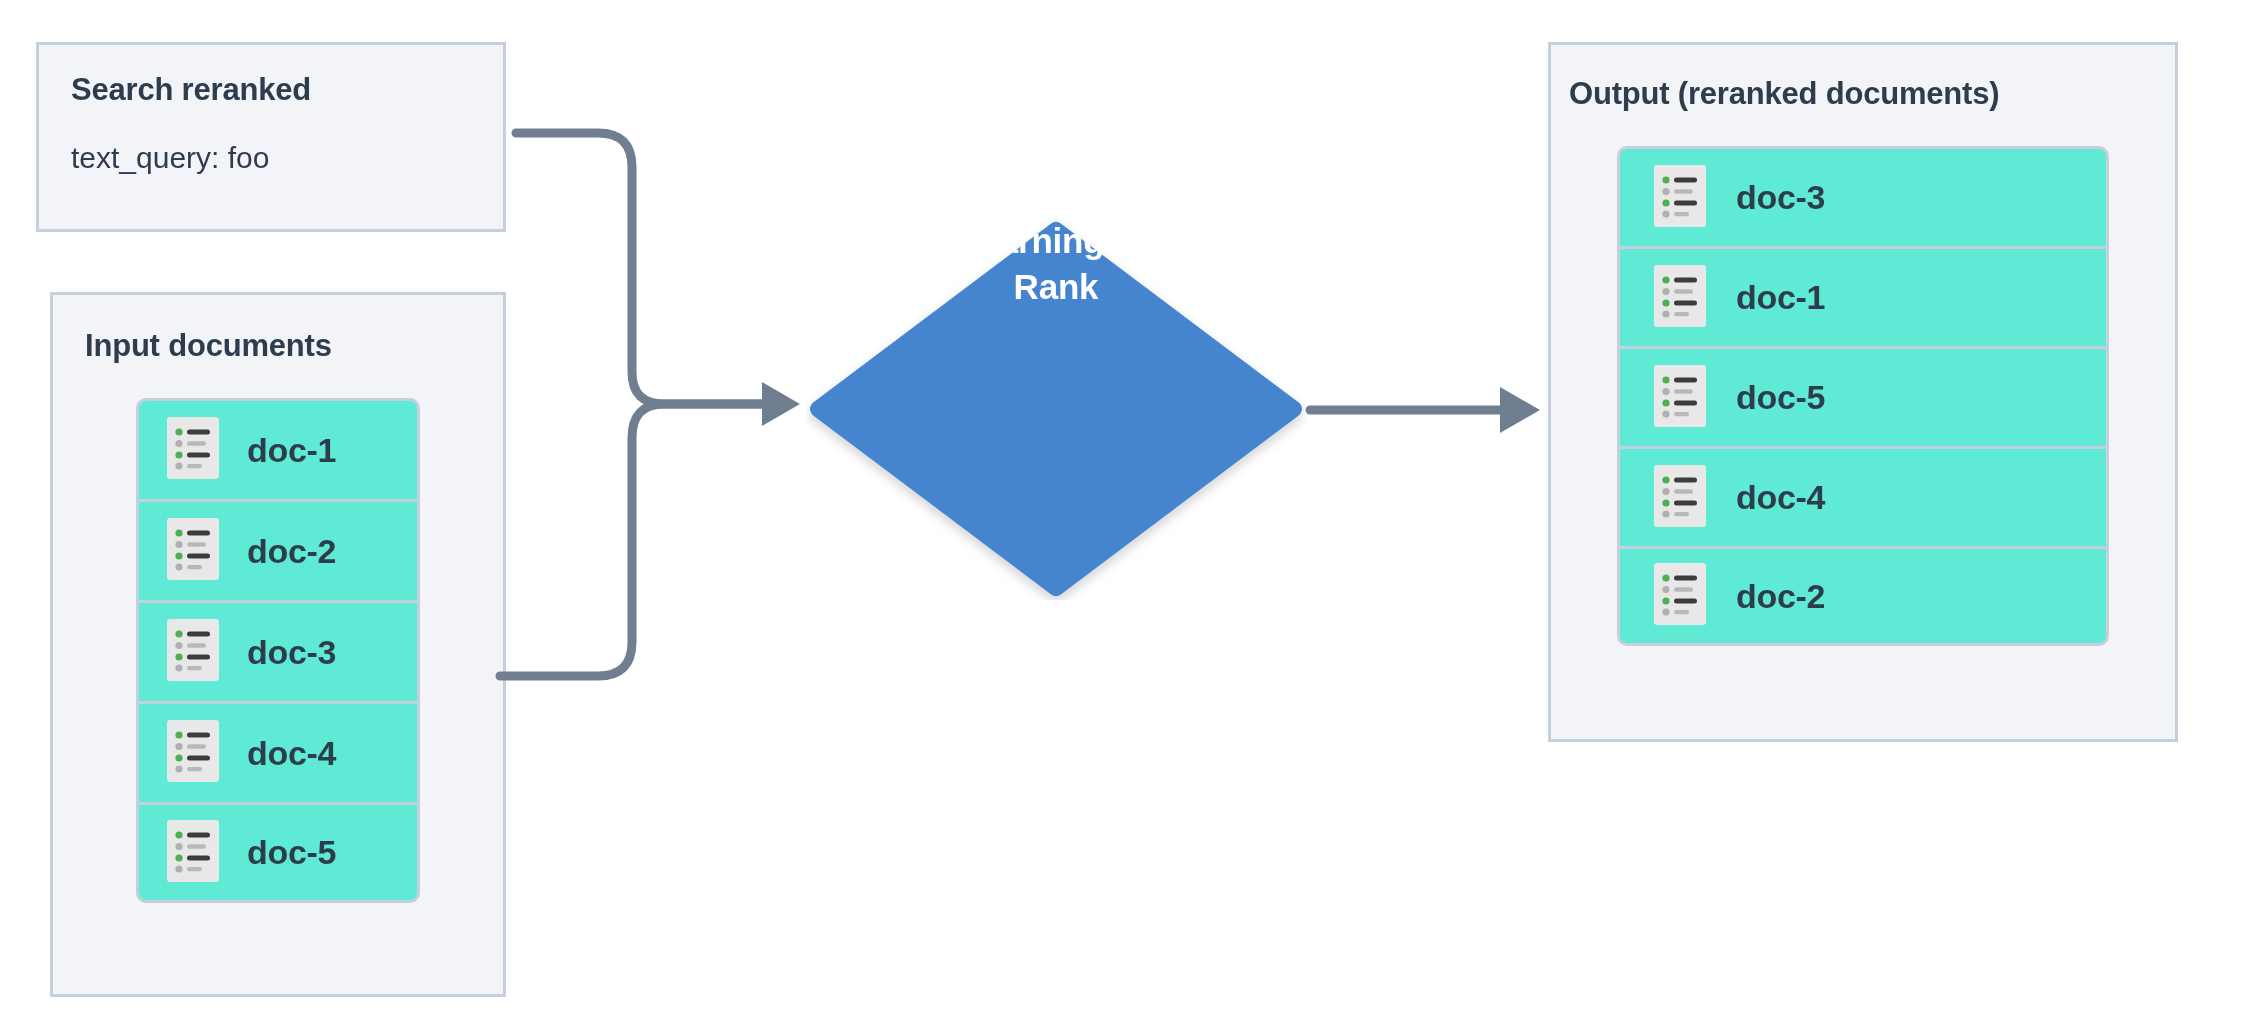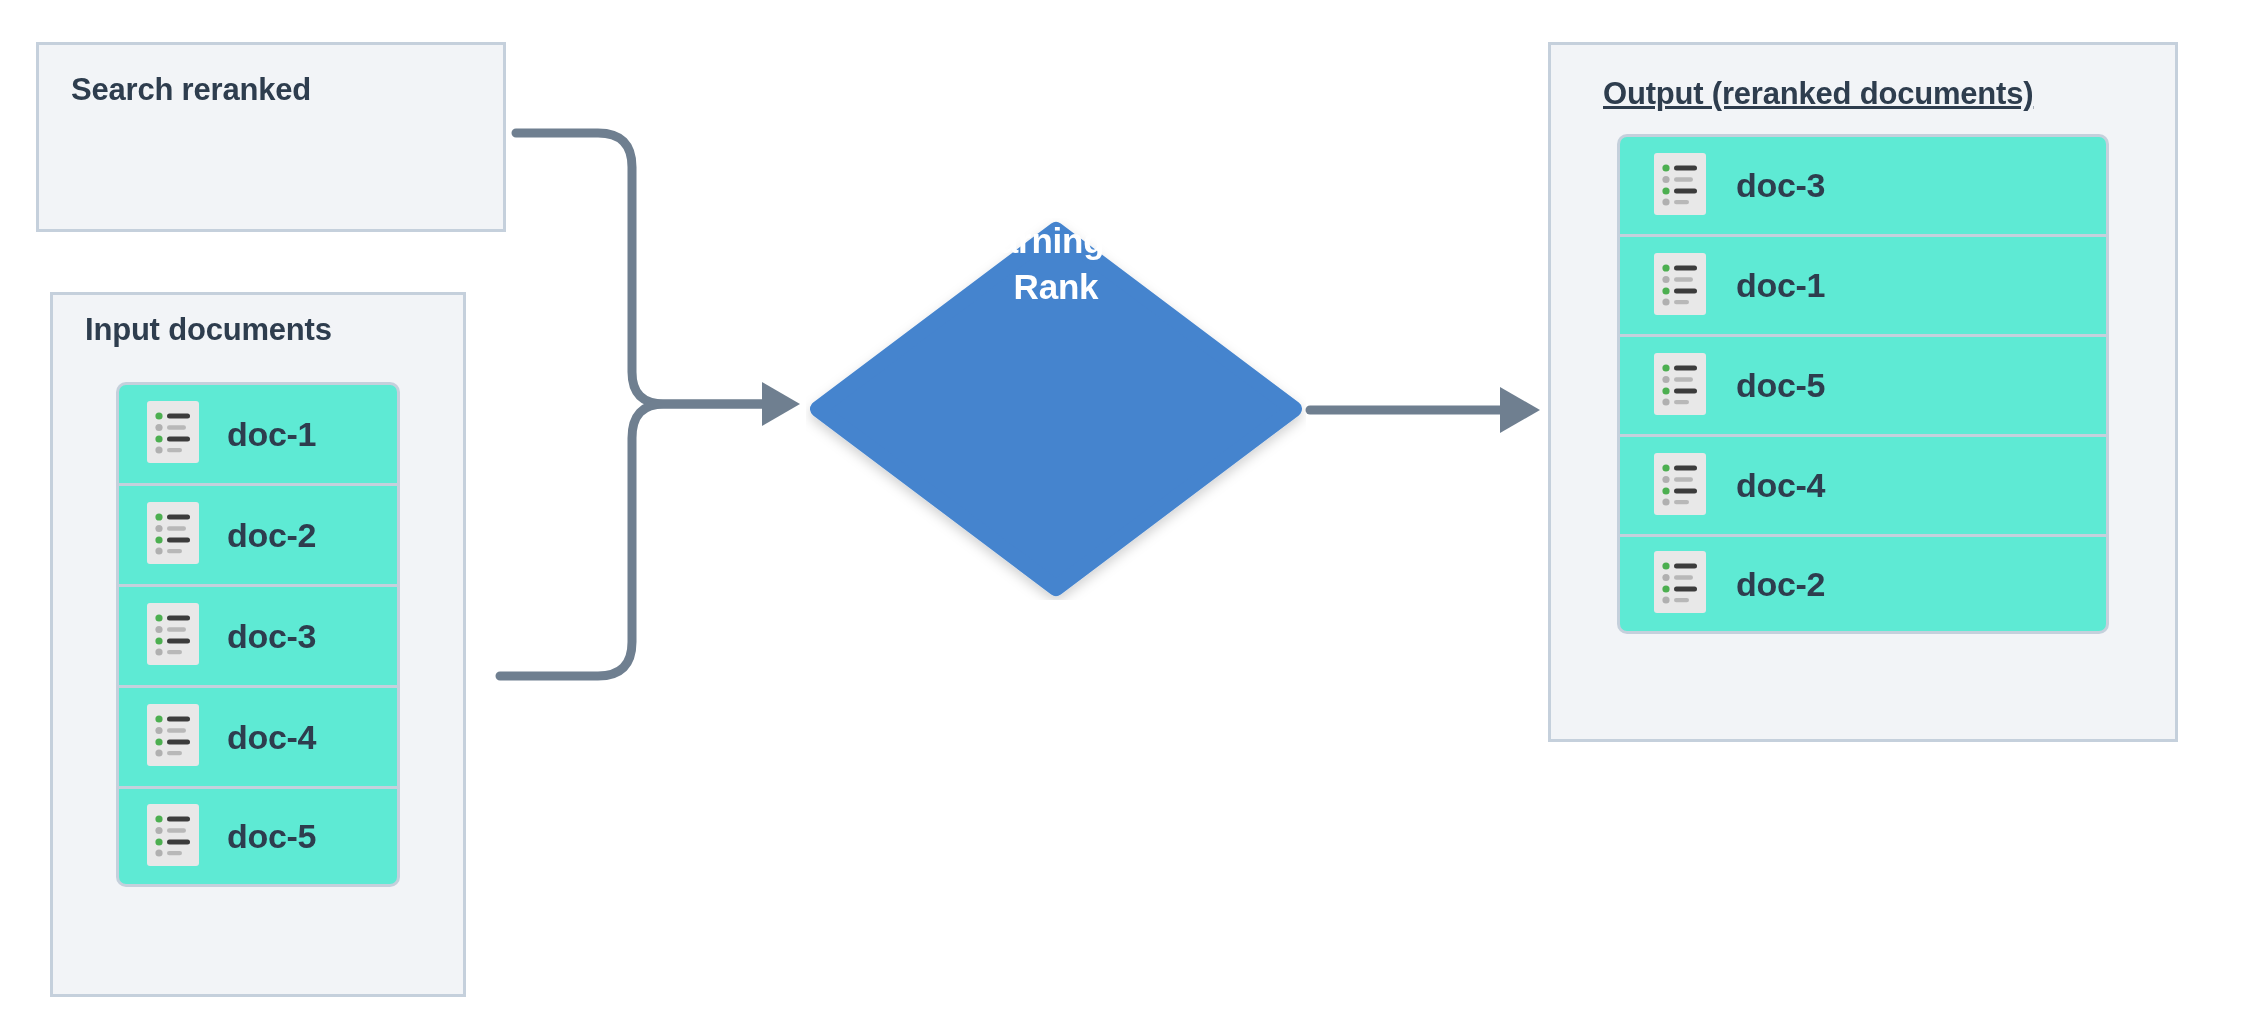--- a/index.html
+++ b/index.html
@@ -50,41 +50,40 @@
     font-weight: normal;
     color: #2e3d4e;
     margin-top: 32px;
     line-height: 1.2;
   }
 
   
   #input-documents-panel {
     left: 50px;
     top: 292px;
-    width: 416px;
+    width: 456px;
     height: 705px;
-    padding: 16px 0 0 0;
+    padding: 32px 0 0 0;
   }
   #input-documents-panel .panel-title {
     padding-left: 32px;
     margin-bottom: 34px;
   }
 
   
   #output-panel {
     left: 1548px;
     top: 42px;
     width: 630px;
     height: 700px;
     padding: 30px 0 0 0;
   }
   #output-panel .panel-title {
-    padding-left: 52px;
-    margin-bottom: 22px;
-    text-decoration: underline;
+    padding-left: 18px;
+    margin-bottom: 34px;
   }
 
   
   .doc-list {
     position: relative;
     box-sizing: border-box;
   }
   #input-doc-list {
     margin: 0 auto;
     width: 284px;
@@ -176,20 +175,21 @@
     pointer-events: none;
   }
 </style>
 </head>
 <body>
 
 <div class="canvas">
 
   <div class="panel" id="search-context-panel">
     <div class="panel-title">Search reranked</div>
+    <div class="panel-subtitle">text_query: foo</div>
   </div>
 
   <div class="panel" id="input-documents-panel">
     <div class="panel-title">Input documents</div>
 
     <div class="doc-list" id="input-doc-list">
 
       <div class="doc-row">
         <span class="doc-icon">
           <svg width="52" height="62" viewBox="0 0 52 62">

